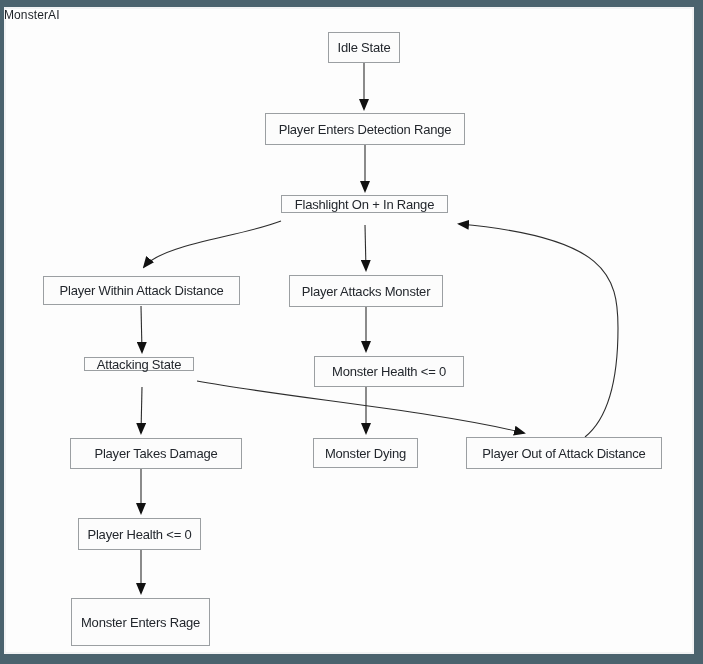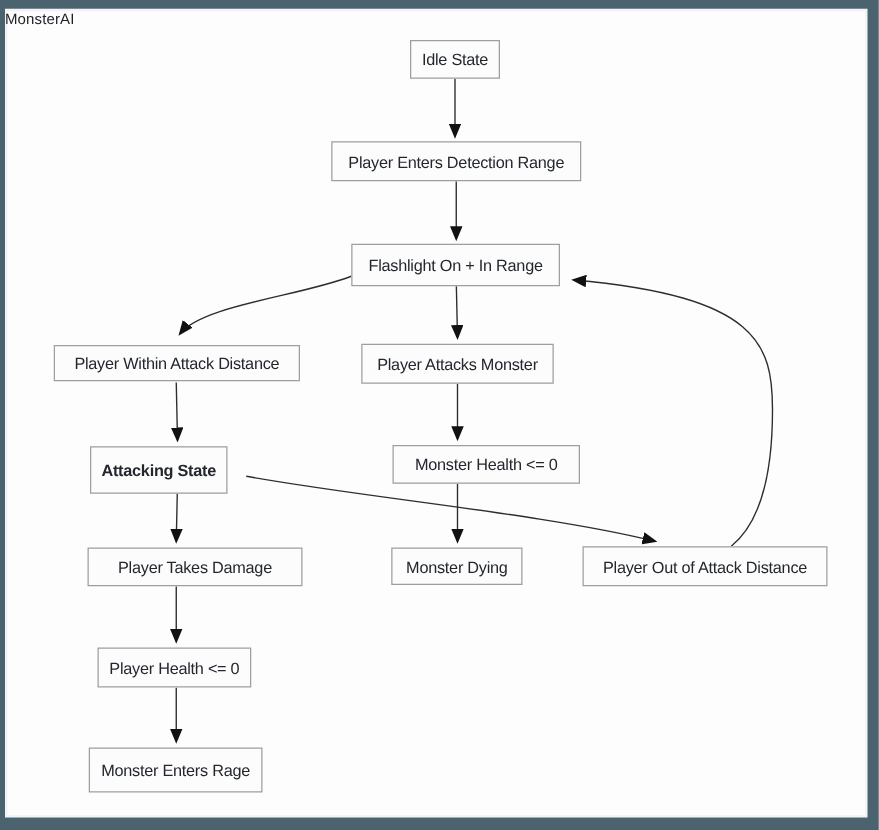--- a/index.html
+++ b/index.html
@@ -86,33 +86,33 @@
   </svg>
 
   <div class="node" style="left:328px; top:32px;  width:72px;  height:31px;">
     <span>Idle State</span>
   </div>
 
   <div class="node" style="left:265px; top:113px; width:200px; height:32px;">
     <span>Player Enters Detection Range</span>
   </div>
 
-  <div class="node" style="left:281px; top:195px; width:167px; height:34px;">
+  <div class="node" style="left:281px; top:195px; width:167px; height:18px;">
     <span>Flashlight On + In Range</span>
   </div>
 
   <div class="node" style="left:43px;  top:276px; width:197px; height:29px;">
     <span>Player Within Attack Distance</span>
   </div>
 
   <div class="node" style="left:289px; top:275px; width:154px; height:32px;">
     <span>Player Attacks Monster</span>
   </div>
 
-  <div class="node" style="left:72px;  top:357px; width:110px; height:38px;font-weight:bold;">
+  <div class="node" style="left:84px;  top:357px; width:110px; height:14px;">
     <span>Attacking State</span>
   </div>
 
   <div class="node" style="left:314px; top:356px; width:150px; height:31px;">
     <span>Monster Health &lt;= 0</span>
   </div>
 
   <div class="node" style="left:70px;  top:438px; width:172px; height:31px;">
     <span>Player Takes Damage</span>
   </div>
@@ -122,16 +122,16 @@
   </div>
 
   <div class="node" style="left:466px; top:437px; width:196px; height:32px;">
     <span>Player Out of Attack Distance</span>
   </div>
 
   <div class="node" style="left:78px;  top:518px; width:123px; height:32px;">
     <span>Player Health &lt;= 0</span>
   </div>
 
-  <div class="node" style="left:71px;  top:598px; width:139px; height:36px;">
+  <div class="node" style="left:71px;  top:598px; width:139px; height:48px;">
     <span>Monster Enters Rage</span>
   </div>
 </div>
 
 </body></html>

